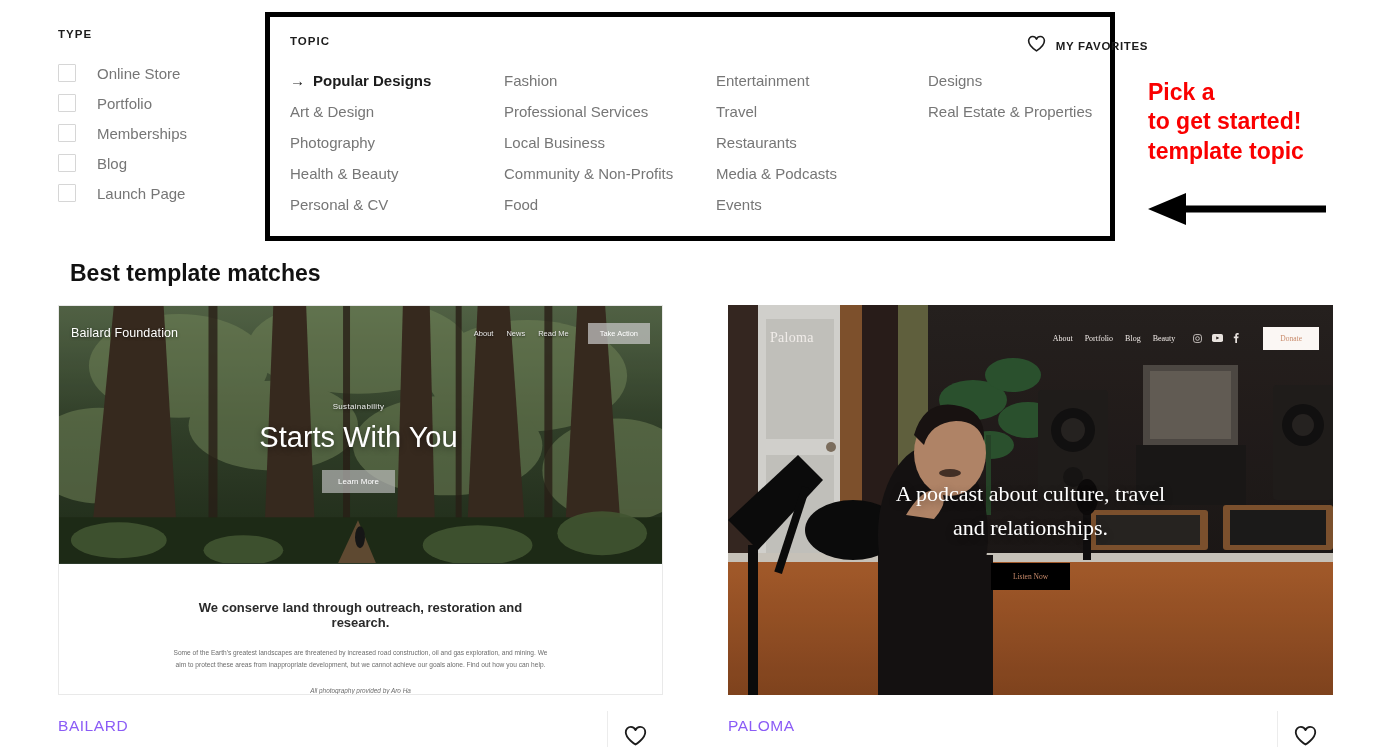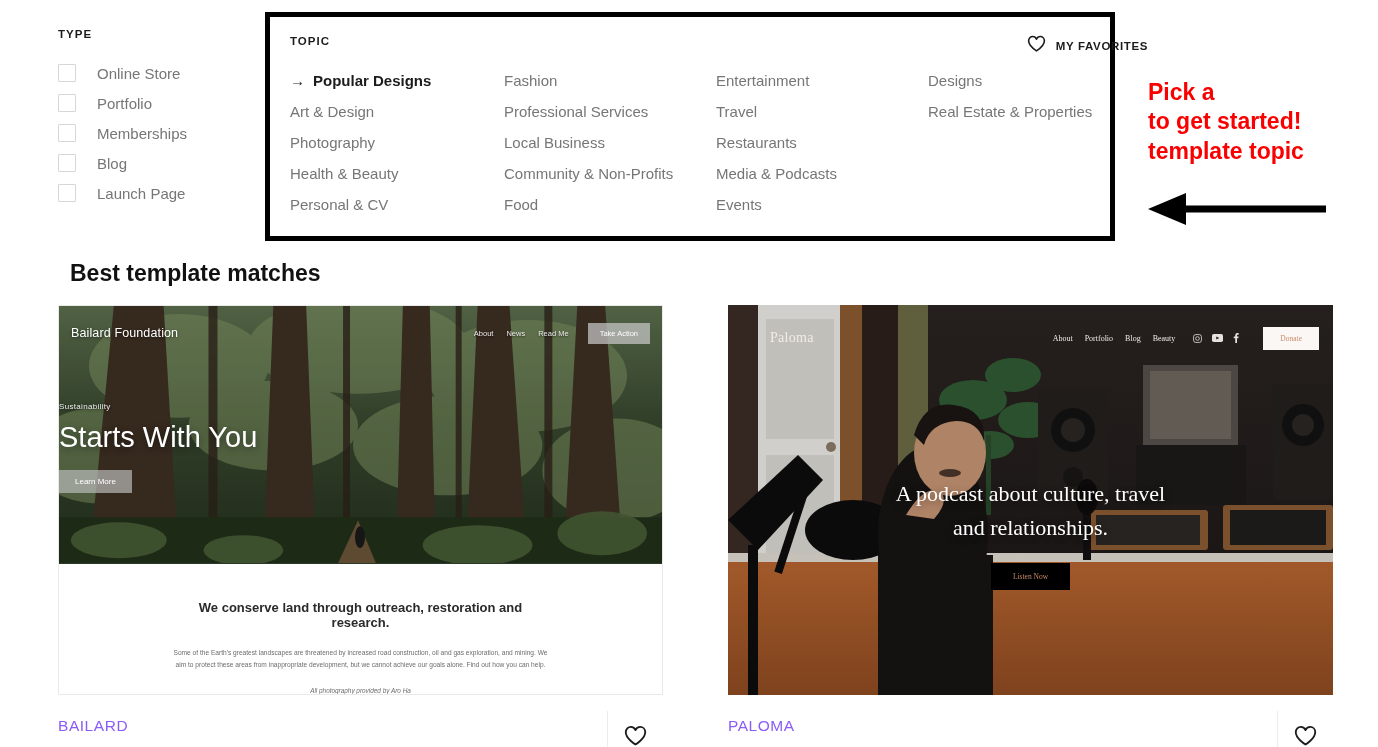--- a/index.html
+++ b/index.html
@@ -110,21 +110,21 @@
   .bail-nav { margin-left: auto; display: flex; align-items: center; gap: 13px; }
   .bail-nav a {
     font-size: 7.5px; color: #eaeaea; text-decoration: none;
     text-shadow: 0 1px 2px rgba(0,0,0,.6);
   }
   .bail-cta {
     background: rgba(200,200,200,.72); color: #fff; font-size: 7.5px;
     padding: 6px 12px; margin-left: 6px;
   }
   .bail-center {
-    position: absolute; left: 0; right: 4px; top: 96px; text-align: left;
+    position: absolute; left: 0; right: 4px; top: 96px; text-align: center;
   }
   .bail-eyebrow {
     font-size: 8px; color: #eee; letter-spacing: .04em;
     text-shadow: 0 1px 3px rgba(0,0,0,.6);
   }
   .bail-head {
     font-size: 29px; color: #fff; margin-top: 10px; font-weight: 500;
     text-shadow: 0 2px 7px rgba(0,0,0,.45);
   }
   .bail-learn {

